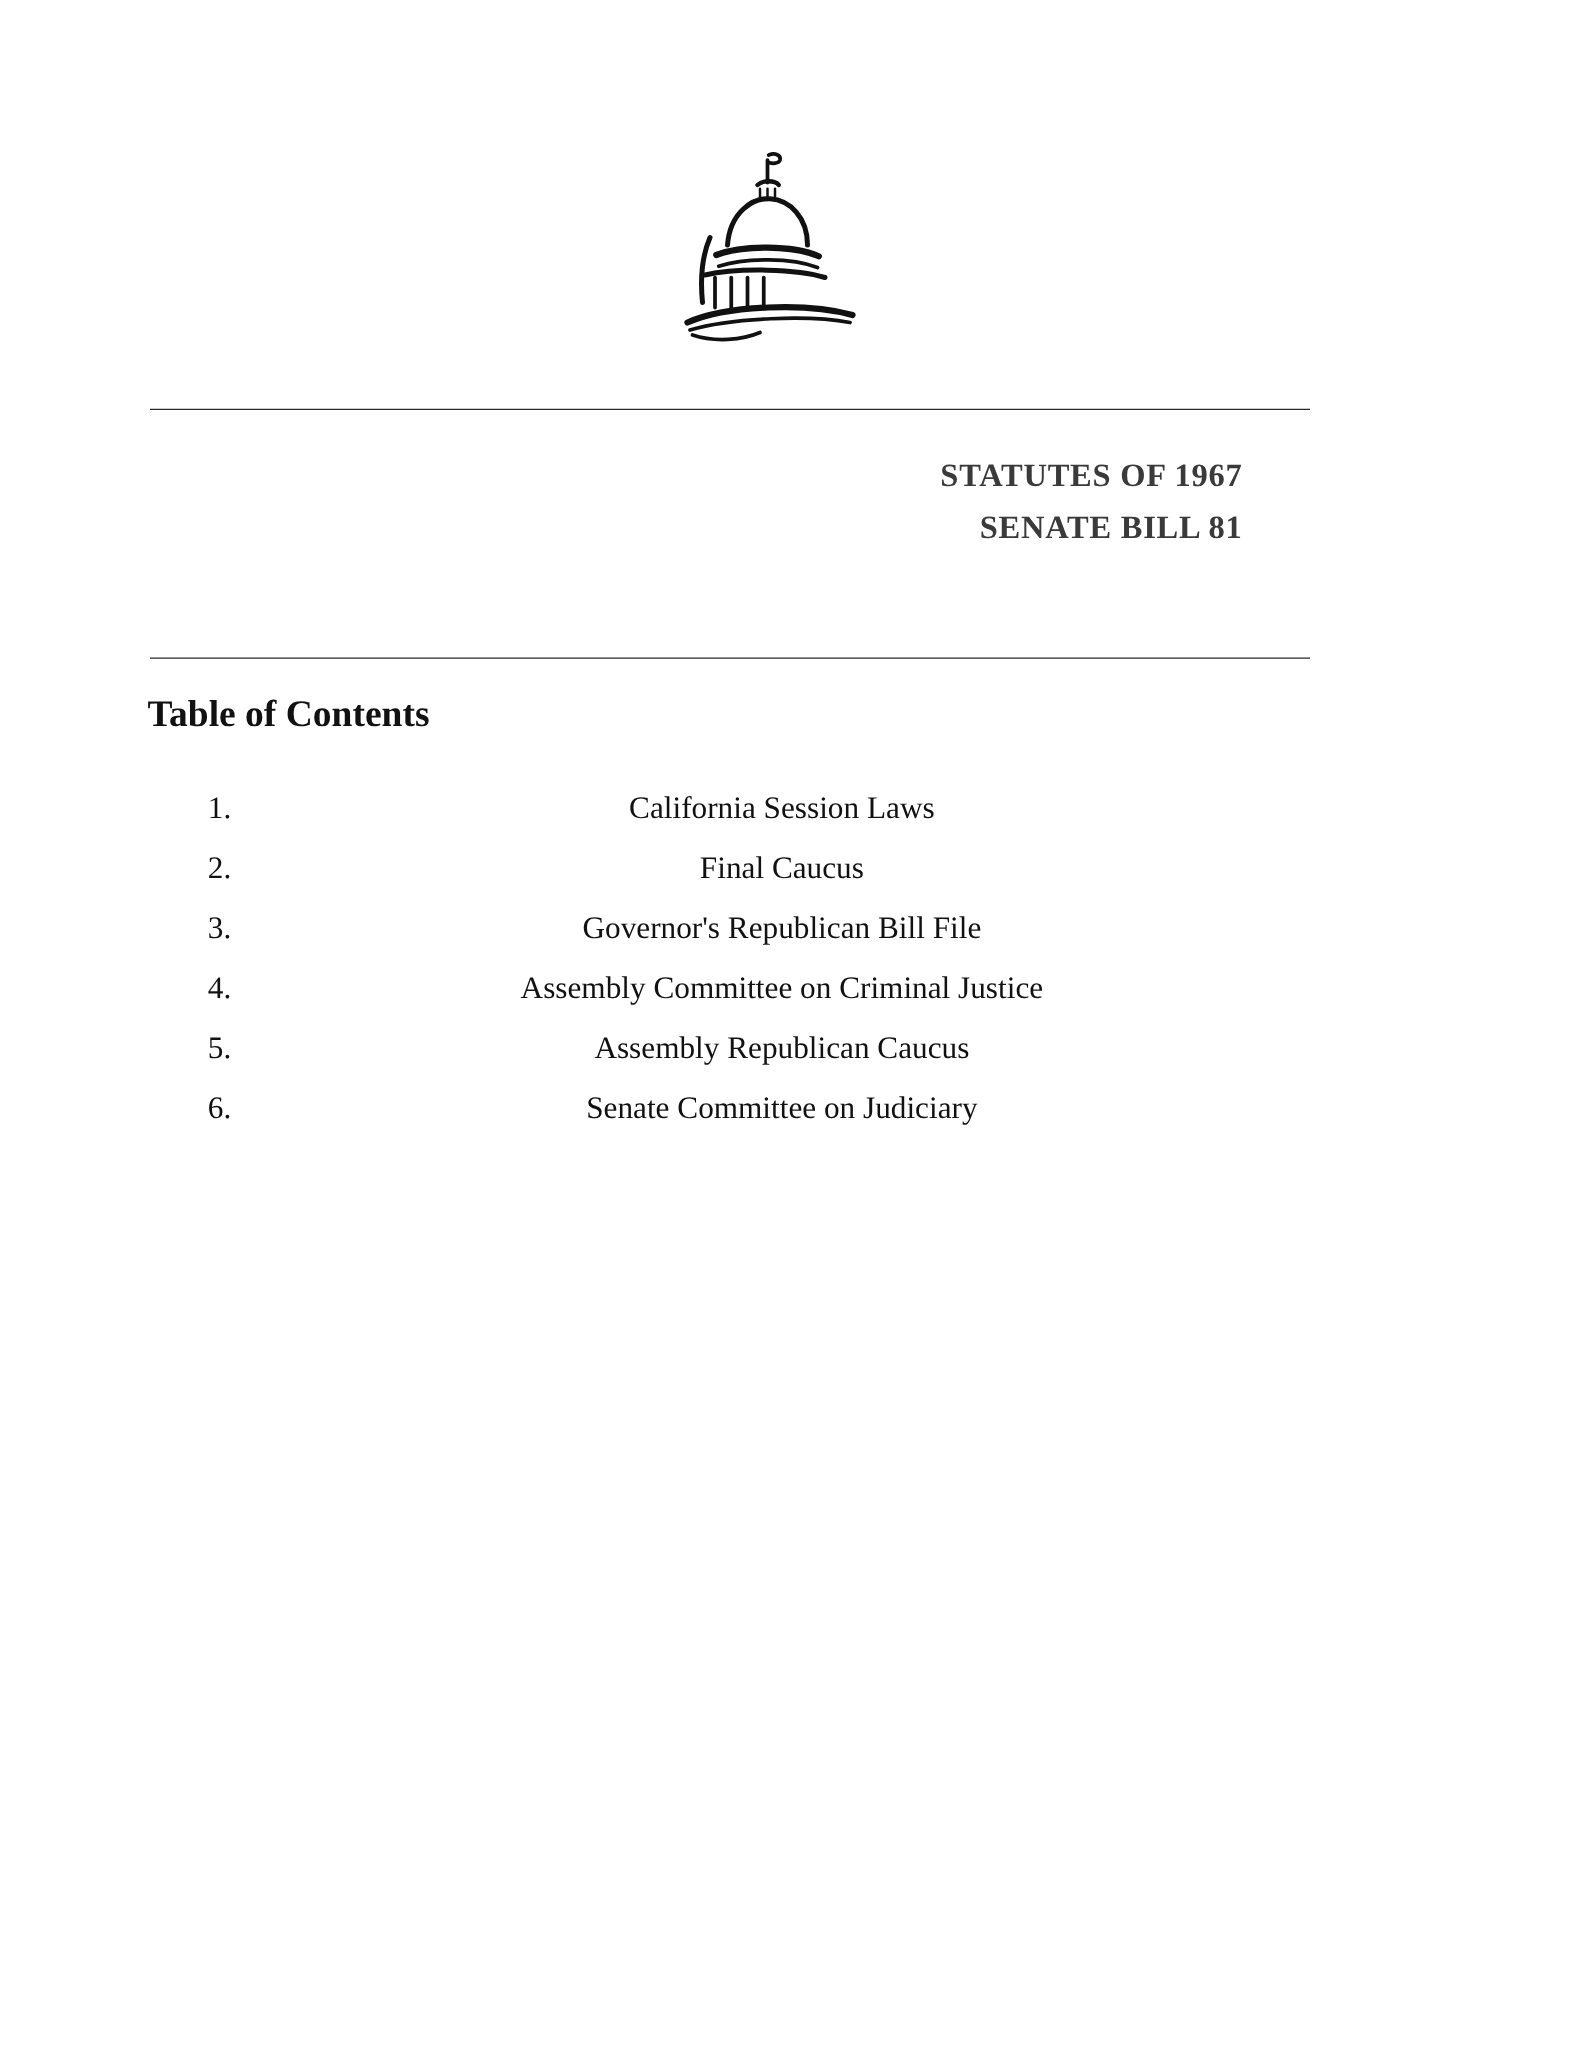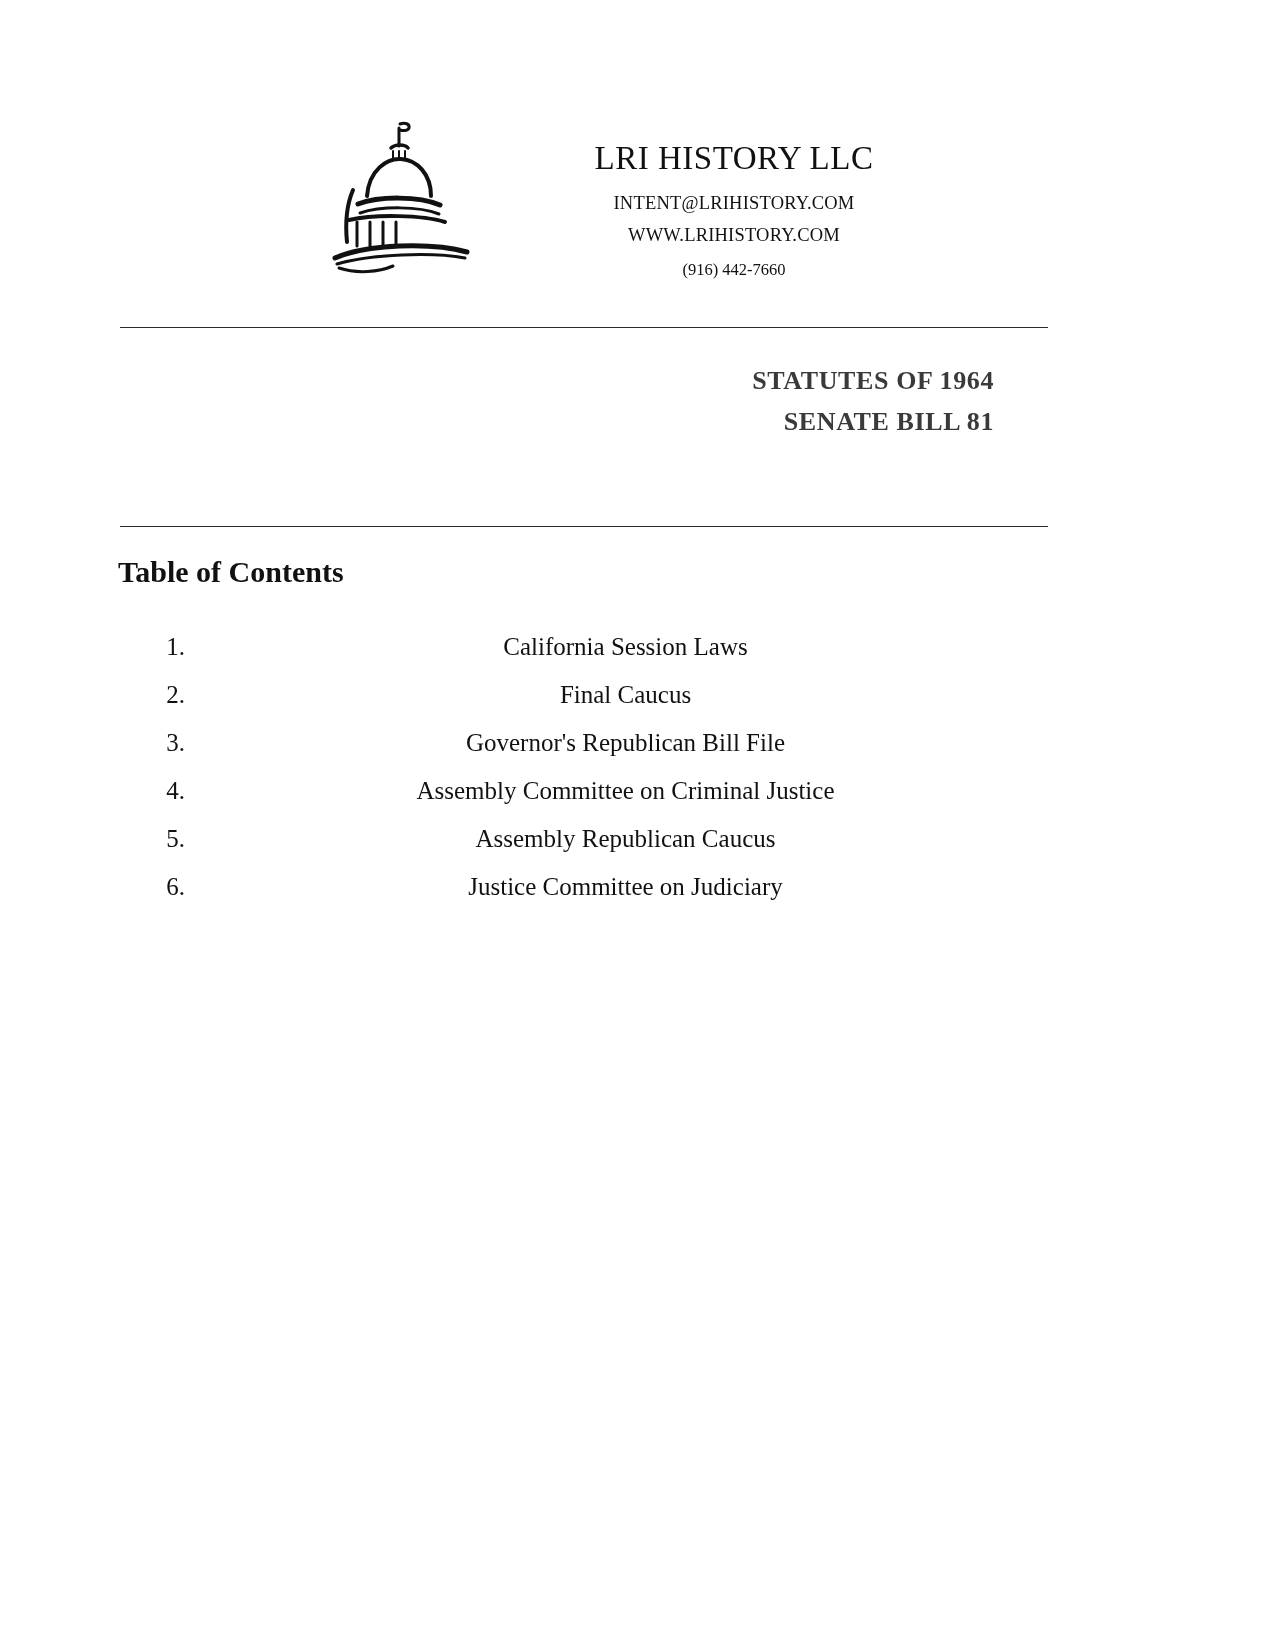--- a/index.html
+++ b/index.html
@@ -169,34 +169,28 @@
 
           <path d="M26 72 C20 86, 18 104, 20 124" stroke-width="4"></path>
 
           <path d="M8 140 C40 126, 104 124, 140 134" stroke-width="5"></path>
           <path d="M10 146 C44 136, 106 134, 138 140" stroke-width="3"></path>
           <path d="M12 150 C30 156, 52 154, 66 148" stroke-width="3"></path>
         </g>
       </svg>
     </div>
 
-    <div class="masthead">
-      <div class="company-name">LRI HISTORY LLC</div>
-      <div class="contact-line">INTENT@LRIHISTORY.COM</div>
-      <div class="contact-line">WWW.LRIHISTORY.COM</div>
-      <div class="phone-line">(916) 442-7660</div>
-    </div>
 
   </div>
 
   <div class="rule rule-top"></div>
   <div class="rule rule-bottom"></div>
 
   <div class="title-block">
-    <div class="tline">STATUTES OF 1964</div>
+    <div class="tline">STATUTES OF 1967</div>
     <div class="tline">SENATE BILL 81</div>
   </div>
 
   <div class="toc">
     <div class="toc-heading">Table of Contents</div>
     <ol class="toc-list">
       <li class="toc-item">
         <span class="toc-num">1.</span>
         <span class="toc-label">California Session Laws</span>
       </li>
@@ -211,18 +205,18 @@
       <li class="toc-item">
         <span class="toc-num">4.</span>
         <span class="toc-label">Assembly Committee on Criminal Justice</span>
       </li>
       <li class="toc-item">
         <span class="toc-num">5.</span>
         <span class="toc-label">Assembly Republican Caucus</span>
       </li>
       <li class="toc-item">
         <span class="toc-num">6.</span>
-        <span class="toc-label">Justice Committee on Judiciary</span>
+        <span class="toc-label">Senate Committee on Judiciary</span>
       </li>
     </ol>
   </div>
 
 </div>
 
 </body></html>

